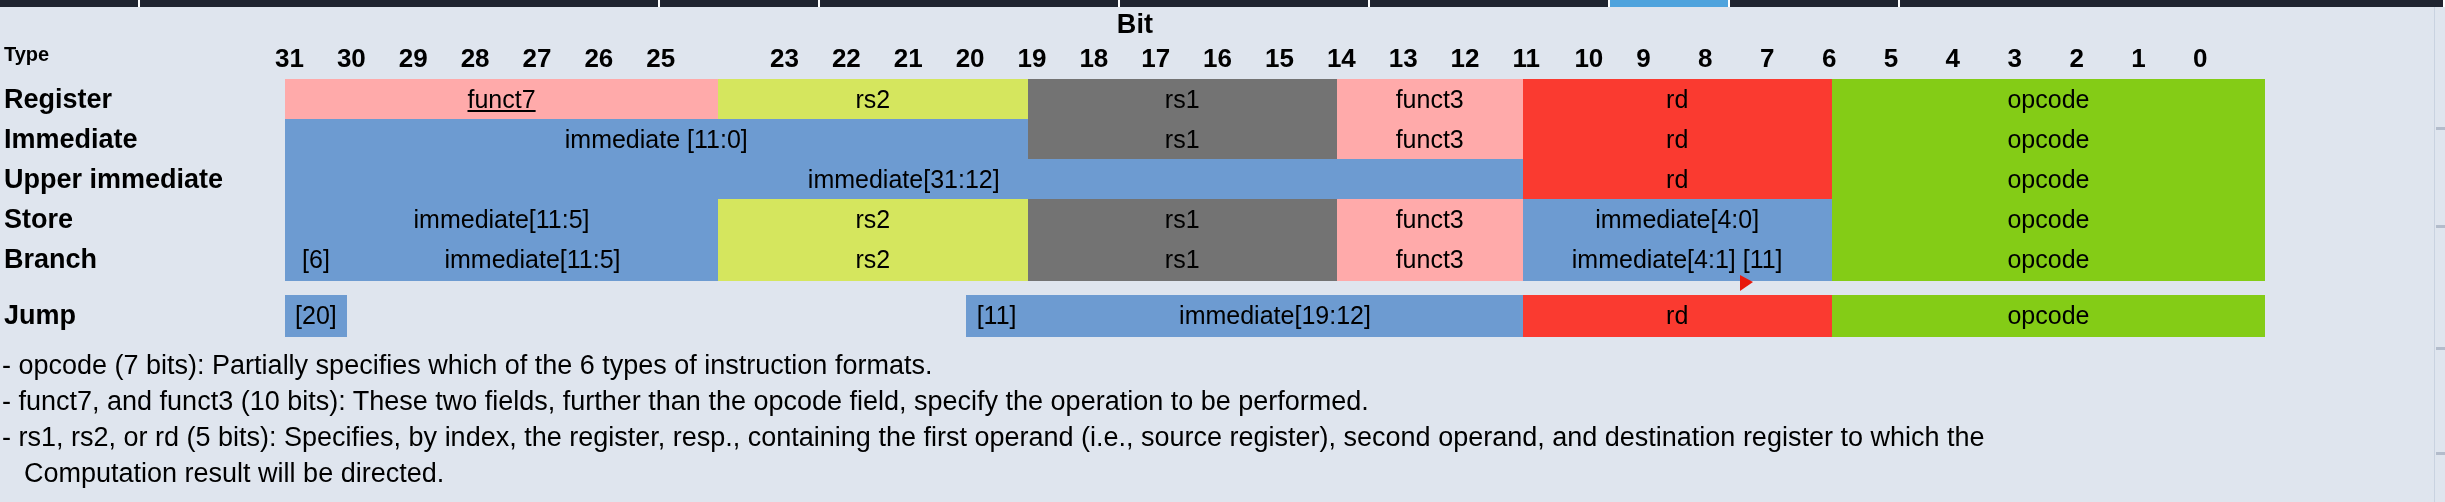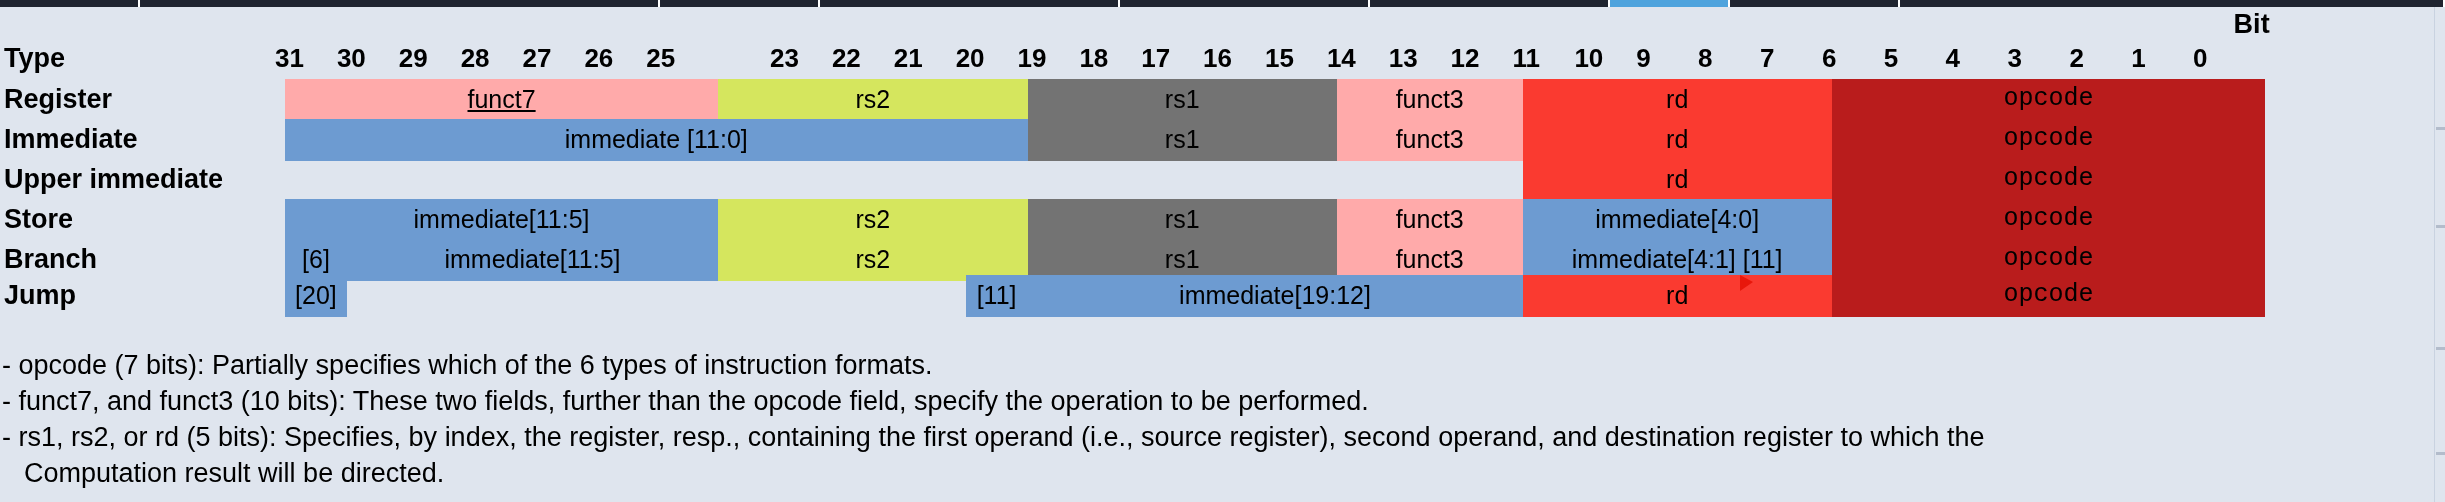--- a/index.html
+++ b/index.html
@@ -47,38 +47,38 @@
   
   #content {
     position: absolute; top: 7px; left: 0;
     width: 2432px; height: 495px;
   }
 
   #bit-title {
     position: absolute;
     left: 0; top: 2px;
     width: 2270px;
-    text-align: right;
+    text-align: center;
     font-size: 27px;
     font-weight: bold;
     color: #000;
     letter-spacing: 0.2px;
   }
 
   
   #bit-ruler {
     position: absolute;
     left: 0; top: 36px;
     width: 2270px;
     height: 34px;
   }
   #type-header {
     position: absolute;
     left: 4px; top: 36px;
-    font-size: 27px;
+    font-size: 20px;
     font-weight: bold;
     color: #000;
   }
   .bitnum {
     position: absolute;
     top: 0;
     font-size: 26px;
     font-weight: bold;
     color: #000;
     line-height: 30px;
@@ -110,21 +110,21 @@
     font-size: 25px;
     color: #000;
     box-sizing: border-box;
     overflow: hidden;
     white-space: nowrap;
   }
   .c-pink   { background: #ffaaaa; }
   .c-lime   { background: #d5e65e; }
   .c-green  { background: #737373; }
   .c-red    { background: #fa3a30; }
-  .c-yellow { background: #b91c1c; font-family: Liberation Mono, monospace; }
+  .c-yellow { background: #84cc16; }
   .c-blue   { background: #6d9bd1; }
   .link { text-decoration: underline; }
 
   
   #cursor-marker {
     position: absolute;
     width: 0; height: 0;
     border-left: 13px solid #e8170b;
     border-top: 7px solid transparent;
     border-bottom: 9px solid transparent;
@@ -225,20 +225,21 @@
         <div class="fmt-row" style="top: 112px;">
           <div class="row-label">Immediate</div>
           <div class="cell c-blue" style="left: 285px; width: 742.5px;">immediate [11:0]</div>
           <div class="cell c-green" style="left: 1027.5px; width: 309.375px;">rs1</div>
           <div class="cell c-pink" style="left: 1336.88px; width: 185.625px;">funct3</div>
           <div class="cell c-red" style="left: 1522.5px; width: 309.375px;">rd</div>
           <div class="cell c-yellow" style="left: 1831.88px; width: 433.125px;">opcode</div>
         </div>
         <div class="fmt-row" style="top: 152px;">
           <div class="row-label">Upper immediate</div>
+          <div class="cell c-blue" style="left: 285px; width: 1237.5px;">immediate[31:12]</div>
           <div class="cell c-red" style="left: 1522.5px; width: 309.375px;">rd</div>
           <div class="cell c-yellow" style="left: 1831.88px; width: 433.125px;">opcode</div>
         </div>
         <div class="fmt-row" style="top: 192px;">
           <div class="row-label">Store</div>
           <div class="cell c-blue" style="left: 285px; width: 433.125px;">immediate[11:5]</div>
           <div class="cell c-lime" style="left: 718.125px; width: 309.375px;">rs2</div>
           <div class="cell c-green" style="left: 1027.5px; width: 309.375px;">rs1</div>
           <div class="cell c-pink" style="left: 1336.88px; width: 185.625px;">funct3</div>
           <div class="cell c-blue" style="left: 1522.5px; width: 309.375px;">immediate[4:0]</div>
@@ -247,21 +248,21 @@
         <div class="fmt-row" style="top: 232px;">
           <div class="row-label">Branch</div>
           <div class="cell c-blue" style="left: 285px; width: 61.875px;">[6]</div>
           <div class="cell c-blue" style="left: 346.875px; width: 371.25px;">immediate[11:5]</div>
           <div class="cell c-lime" style="left: 718.125px; width: 309.375px;">rs2</div>
           <div class="cell c-green" style="left: 1027.5px; width: 309.375px;">rs1</div>
           <div class="cell c-pink" style="left: 1336.88px; width: 185.625px;">funct3</div>
           <div class="cell c-blue" style="left: 1522.5px; width: 309.375px;">immediate[4:1] [11]</div>
           <div class="cell c-yellow" style="left: 1831.88px; width: 433.125px;">opcode</div>
         </div>
-        <div class="fmt-row" style="top: 268px;">
+        <div class="fmt-row" style="top: 288px;">
           <div class="row-label">Jump</div>
           <div class="cell c-blue" style="left: 285px; width: 61.875px;">[20]</div>
           <div class="cell c-blue" style="left: 965.625px; width: 61.875px;">[11]</div>
           <div class="cell c-blue" style="left: 1027.5px; width: 495px;">immediate[19:12]</div>
           <div class="cell c-red" style="left: 1522.5px; width: 309.375px;">rd</div>
           <div class="cell c-yellow" style="left: 1831.88px; width: 433.125px;">opcode</div>
         </div>
       </div>
 
     <div id="cursor-marker" style="left: 1740px; top: 268px;"></div>

